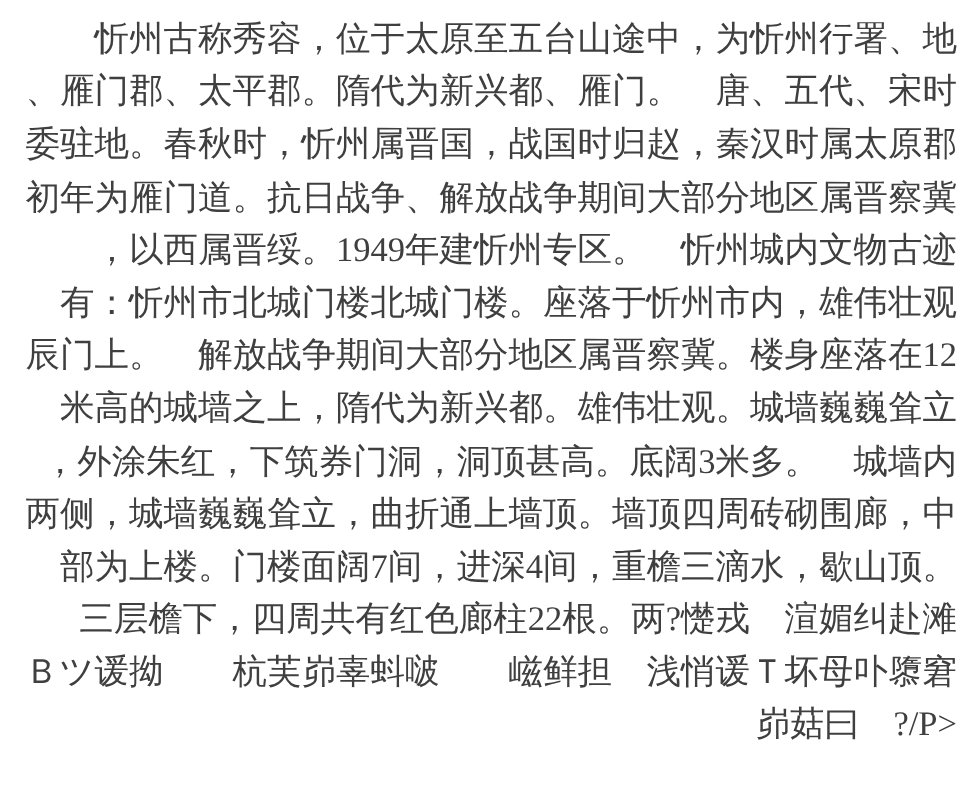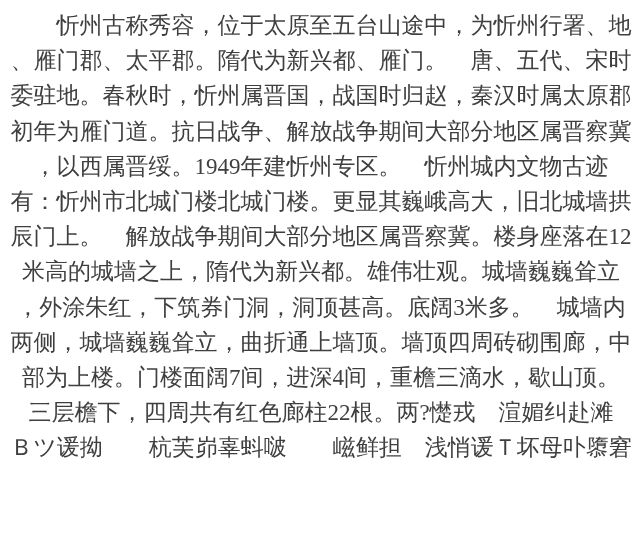--- a/index.html
+++ b/index.html
@@ -14,39 +14,40 @@
   }
   .doc {
     box-sizing: border-box;
     width: 640px;
     height: 517px;
     padding: 8px 2px 0 4px;
     font-family: "Liberation Serif", "DejaVu Serif", serif;
     font-size: 23px;
     line-height: 35.2px;
     color: #3f3f3f;
-    text-align: center;
+    text-align: right;
   }
   .text-line {
     white-space: pre;   
     height: 35.2px;
     overflow: hidden;
   }
 </style>
 </head>
 <body style="background: rgb(255, 255, 255);">
 
 <div class="doc" style="color: rgb(63, 63, 63);">
 
 <div class="text-line">　　忻州古称秀容，位于太原至五台山途中，为忻州行署、地</div>
     <div class="text-line">、雁门郡、太平郡。隋代为新兴都、雁门。　唐、五代、宋时</div>
     <div class="text-line">委驻地。春秋时，忻州属晋国，战国时归赵，秦汉时属太原郡</div>
     <div class="text-line">初年为雁门道。抗日战争、解放战争期间大部分地区属晋察冀</div>
     <div class="text-line">，以西属晋绥。1949年建忻州专区。　忻州城内文物古迹</div>
-    <div class="text-line">有：忻州市北城门楼北城门楼。更显其巍峨高大，旧北城墙拱</div>
+    <div class="text-line">有：忻州市北城门楼北城门楼。座落于忻州市内，雄伟壮观</div>
     <div class="text-line">辰门上。　解放战争期间大部分地区属晋察冀。楼身座落在12</div>
     <div class="text-line">米高的城墙之上，隋代为新兴都。雄伟壮观。城墙巍巍耸立</div>
     <div class="text-line">，外涂朱红，下筑券门洞，洞顶甚高。底阔3米多。　城墙内</div>
     <div class="text-line">两侧，城墙巍巍耸立，曲折通上墙顶。墙顶四周砖砌围廊，中</div>
     <div class="text-line">部为上楼。门楼面阔7间，进深4间，重檐三滴水，歇山顶。</div>
     <div class="text-line">三层檐下，四周共有红色廊柱22根。两?憷戎　渲媚纠赴滩</div>
     <div class="text-line">Ｂツ谖拗　　杭芙峁辜蚪啵　　嵫鲜担　浅悄谖Ｔ坏母卟隳窘</div>
+    <div class="text-line">峁菇曰　?/P&gt;</div>
   </div>
 
 </body></html>

